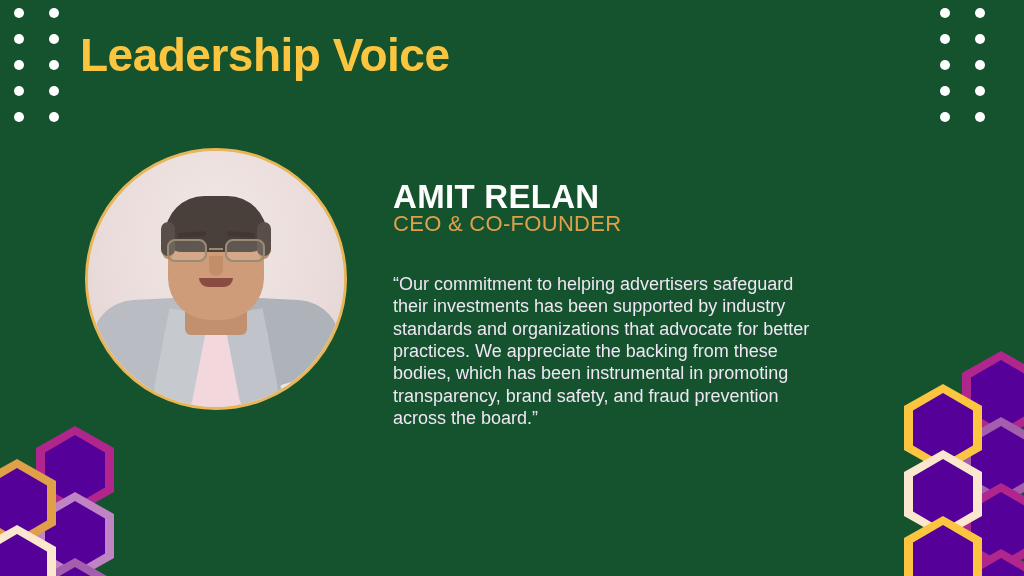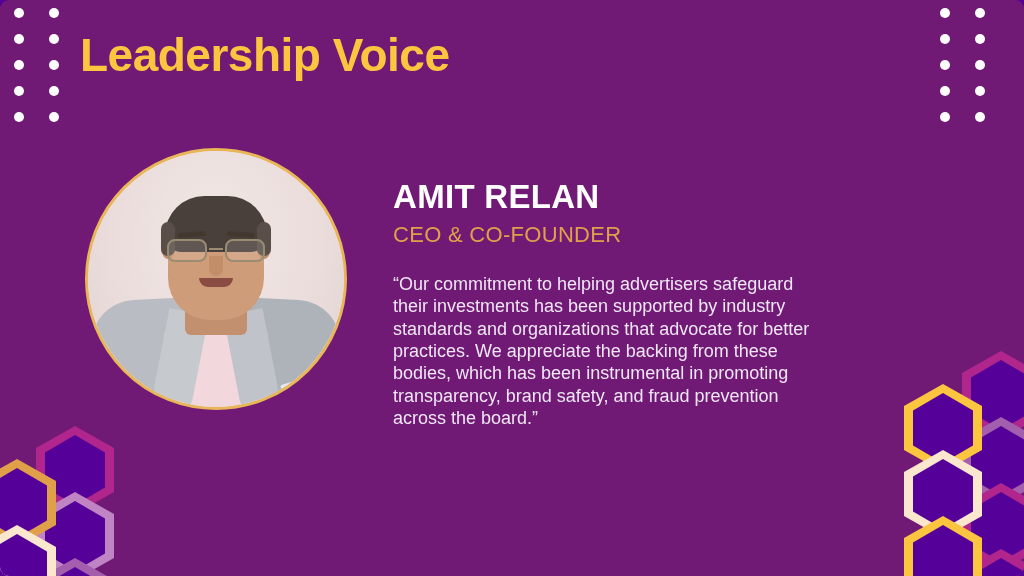--- a/index.html
+++ b/index.html
@@ -7,23 +7,22 @@
   body {
     font-family: "Liberation Sans", sans-serif;
     background: #550099;
     overflow: hidden;
     position: relative;
   }
 
   .slide {
     position: absolute;
     inset: 0;
-    background: #701a75;
+    background: #14532d;
     overflow: hidden;
-    border-radius: 9px;
   }
 
   
   .dot-grid { position:absolute; display:grid; gap:0; }
   .dot-grid .dot {
     width:10px; height:10px; border-radius:50%;
     background:#FFFFFF;
   }
   .dot-grid.left  { left:14px;  top:8px;  grid-template-columns:repeat(2,35px); grid-template-rows:repeat(5,26px); }
   .dot-grid.right { right:14px; top:8px;  grid-template-columns:repeat(2,35px); grid-template-rows:repeat(5,26px); }
@@ -140,21 +139,21 @@
   .ph-pocket { position:absolute; right:34px; bottom:22px; width:30px; height:4px;
                background:#E6E8EA; border-radius:2px; transform:rotate(-16deg); }
 
   
   .person-name {
     position:absolute; left:393px; top:178px;
     font-size:33px; font-weight:bold; color:#FFFFFF;
     letter-spacing:0.3px; white-space:nowrap;
   }
   .person-role {
-    position:absolute; left:393px; top:222px;
+    position:absolute; left:393px; top:211px;
     font-size:22px; color:#E0A04A; letter-spacing:0.3px; white-space:nowrap;
   }
   .quote-text {
     position:absolute; left:393px; top:273px;
     width:420px;
     font-size:18px;
     line-height:1.24;
     color:#F0E6F5;
   }
 </style>

